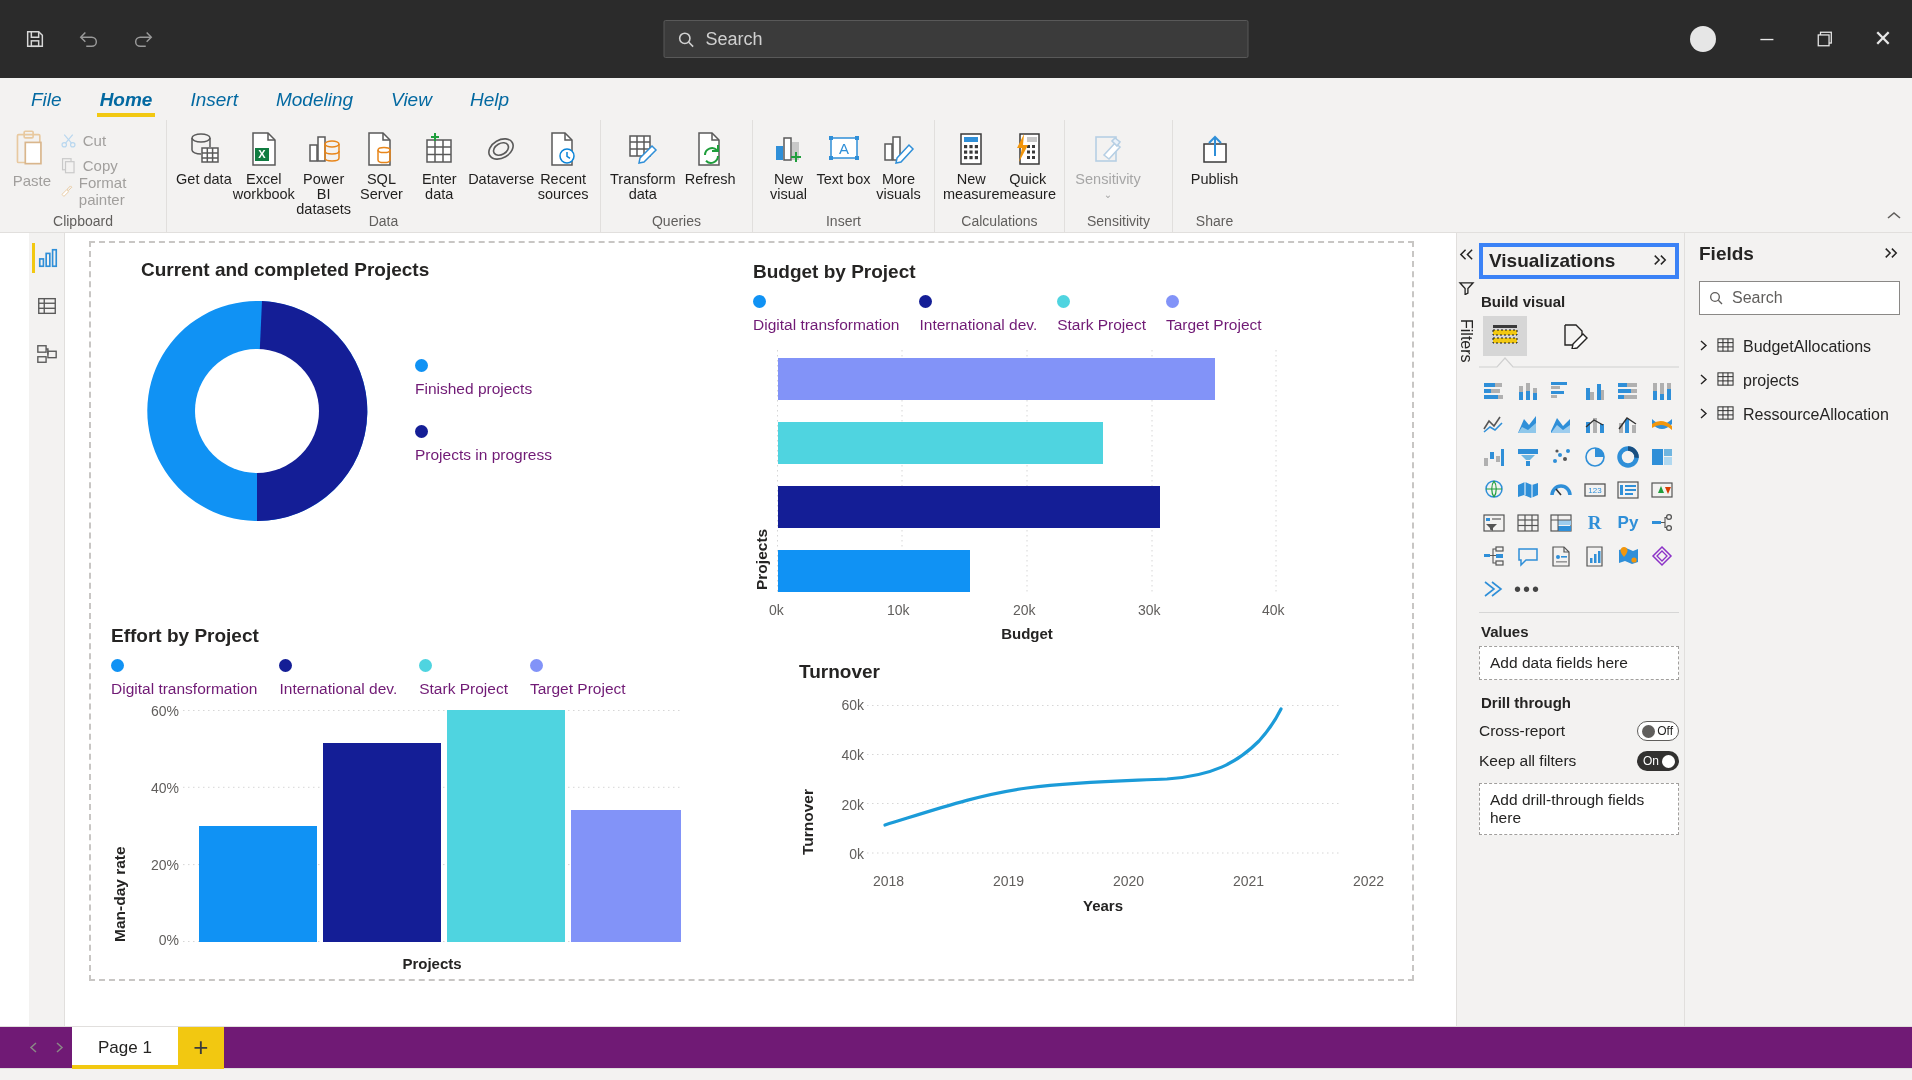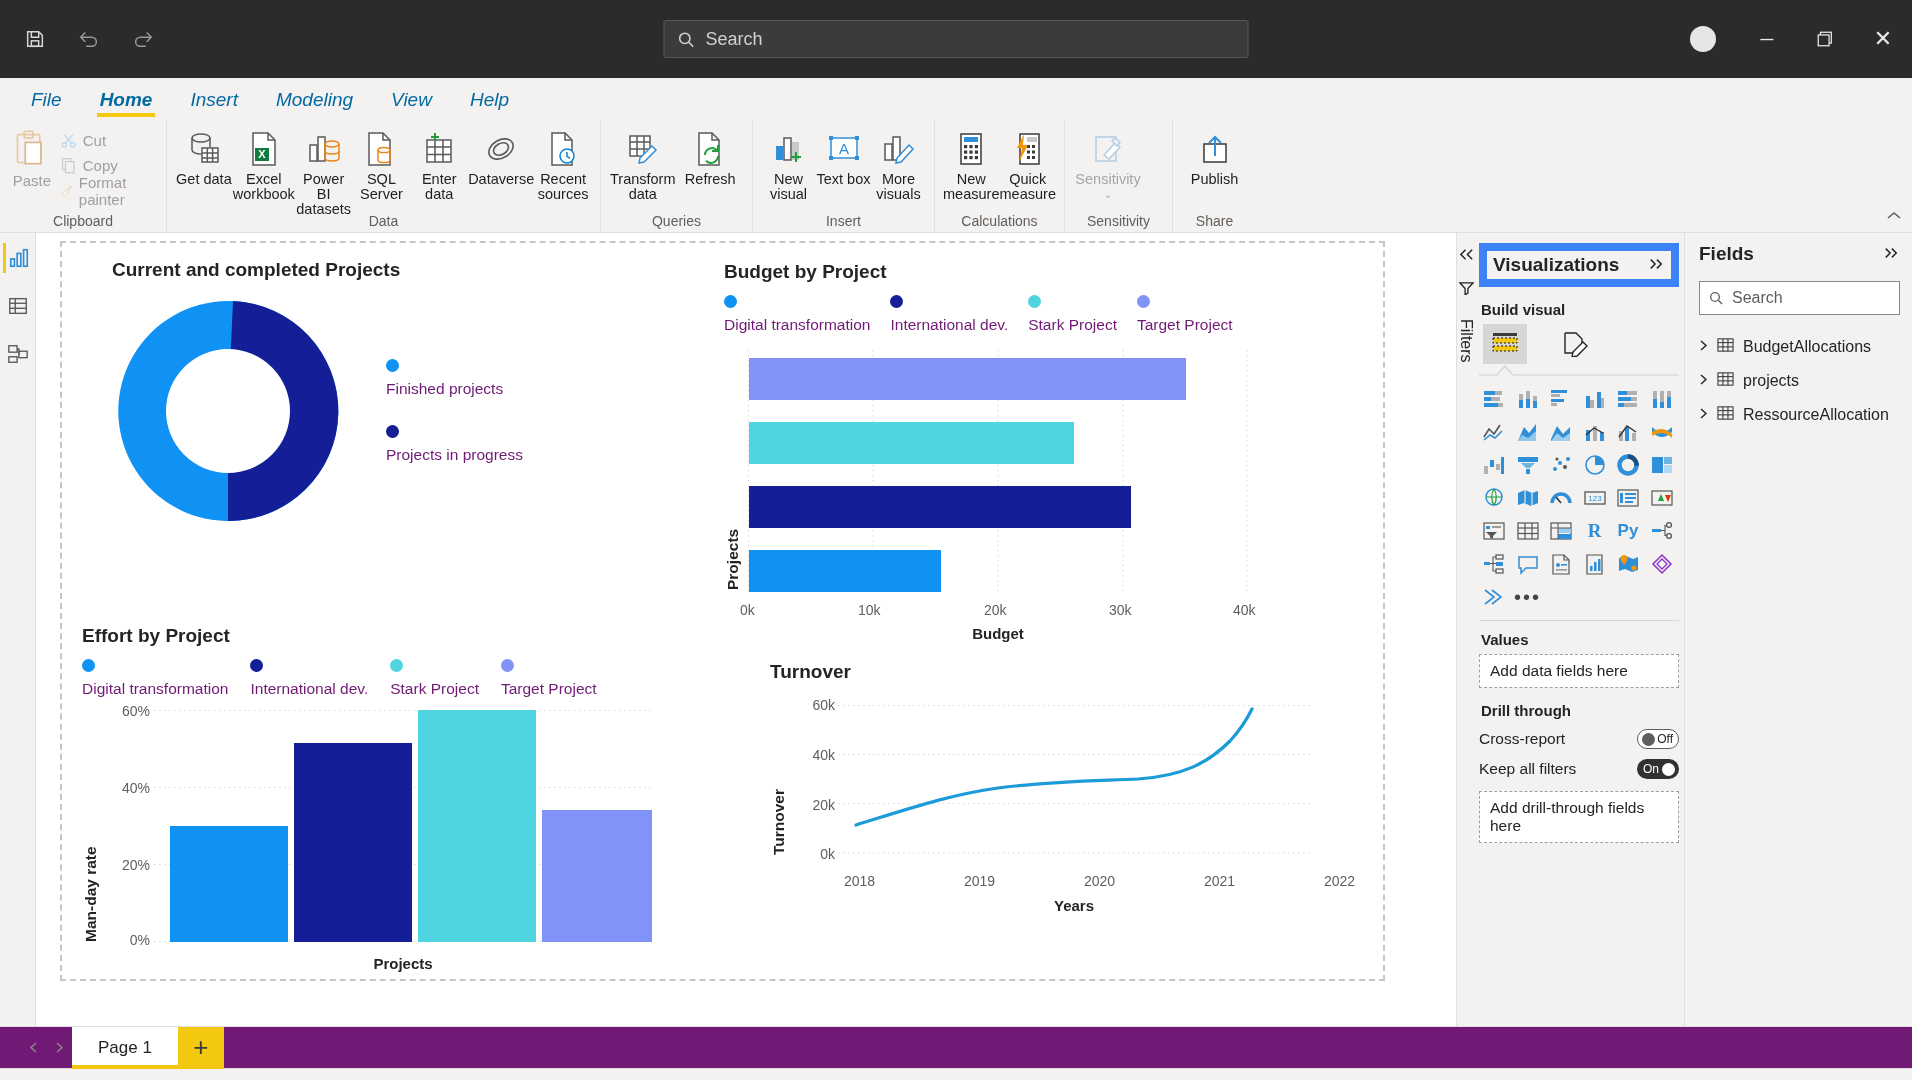--- a/index.html
+++ b/index.html
@@ -58,21 +58,21 @@
   }
   .ritem .ico { height: 42px; display: flex; align-items: center; justify-content: center; }
   .ritem .lbl { margin-top: 2px; }
   .ritem.wide { width: 70px; }
   .ritem.dis { color: #a6a6a6; }
   .clip-col { display: flex; flex-direction: column; padding-top: 4px; }
   .clip-row { display: flex; align-items: center; gap: 6px; font-size: 15px; color: #a19f9d; height: 25px; padding: 0 4px;}
   .paste-item { width: 60px; display: flex; flex-direction: column; align-items: center; font-size: 15px; color: #a19f9d; }
   #collapse-ribbon { position: absolute; right: 10px; bottom: 6px; color: #605e5c; }
   
-  #main { display: flex; height: 793px; }
+  #main { display: flex; height: 793px; padding-left: 29px; }
   #leftrail {
     width: 36px; background: #f3f2f1; padding-top: 10px; display: flex; flex-direction: column;
     align-items: center; gap: 18px; border-right: 1px solid #e1dfdd;
   }
   .rail-btn { width: 30px; height: 30px; display: flex; align-items: center; justify-content: center; }
   .rail-btn.active { border-left: 3px solid #f2c811; }
   #canvas-area { flex: 1; background: #ffffff; padding: 8px 40px 8px 24px; position: relative;}
   #page-canvas {
     width: 1325px; height: 740px; border: 2px dashed #c8c6c4; background: #fff;
     position: relative;
@@ -83,21 +83,21 @@
   .legend.vert { flex-direction: column; align-items: flex-start; gap: 17px; }
   .litem { display: flex; align-items: flex-start; gap: 8px; font-size: 15.5px; color: #701a75; white-space: nowrap; flex-direction: column;}
   .dot { width: 13px; height: 13px; border-radius: 50%; flex: 0 0 auto;}
   .axlabel { font-size: 15px; font-weight: bold; color: #252423; }
   .ticklbl { font-size: 14px; color: #605e5c; }
   
   #vizpane { width: 228px; background: #f3f2f1; border-left: 1px solid #e1dfdd; display: flex; }
   #vizrail { width: 30px; padding-top: 14px; display: flex; flex-direction: column; align-items: center; gap: 14px;}
   #vizbody { flex: 1; padding: 10px 8px 0 4px; }
   .pane-head { display: flex; align-items: center; justify-content: space-between; font-size: 19px; font-weight: bold; color: #252423; }
-  .pane-head.boxed { border: 8px solid #3b82f6; padding: 3px 6px; }
+  .pane-head.boxed { border: 4px solid #3b82f6; padding: 3px 6px; }
   .sect-lbl { font-size: 15px; font-weight: bold; color: #252423; margin: 14px 0 6px 2px; }
   .buildtabs { display: flex; gap: 26px; padding-left: 4px; }
   .buildtab { width: 44px; height: 40px; display: flex; align-items: center; justify-content: center; }
   .buildtab.sel { background: #d6d6d6; }
   .viz-grid { display: grid; grid-template-columns: repeat(6, 1fr); gap: 7px 5px; padding: 10px 2px 0 2px; }
   .viz-ico { width: 26px; height: 26px; display: flex; align-items: center; justify-content: center; }
   .divider { height: 1px; background: #d6d6d6; margin: 10px 0 0 0; }
   .dropwell {
     border: 1px dashed #a19f9d; background: #fff; font-size: 15.5px; color: #252423;
     padding: 7px 10px; margin-top: 4px;

